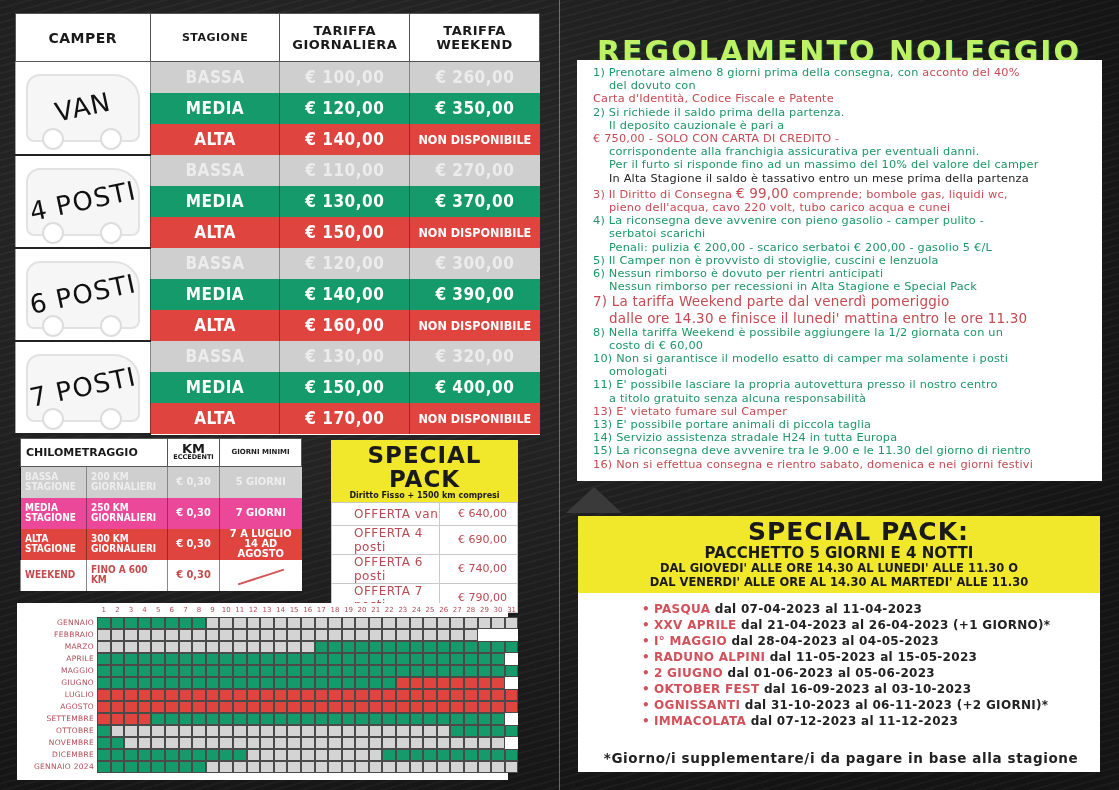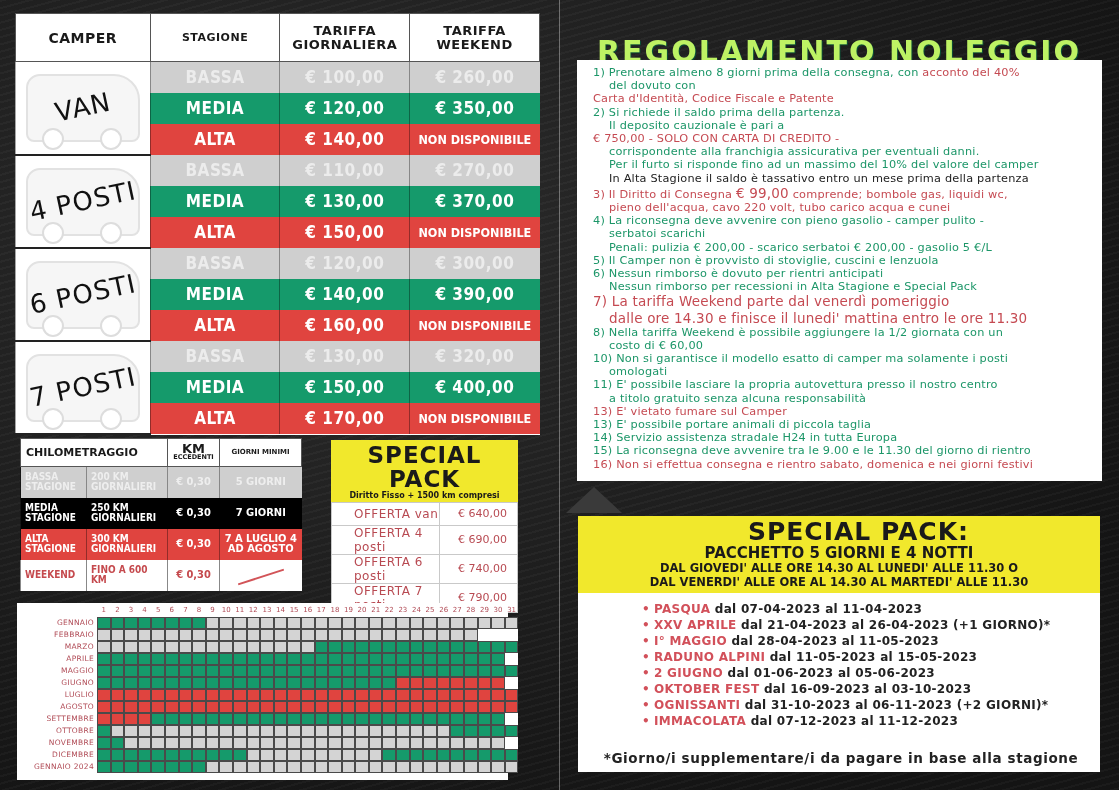--- a/index.html
+++ b/index.html
@@ -65,21 +65,21 @@
   .km-table th.k1 { font-size: 13px; width: 52px; }
   .km-table th.k1 small { display: block; font-size: 6.5px; }
   .km-table th.k2 { font-size: 7px; width: 82px; }
   .km-table td {
     height: 31px; color: #fff; font-weight: bold; font-size: 10px; line-height: 10px;
     padding: 0 4px; border-left: 1px solid rgba(0,0,0,0.35); text-align: left;
     font-family: "DejaVu Sans Condensed", "DejaVu Sans", sans-serif;
   }
   .km-table td.ctr { text-align: center; font-size: 11px; }
   .km-bassa td { background: #cfcfcf; color: #eee; }
-  .km-media td { background: #000000; }
+  .km-media td { background: #ec4899; }
   .km-alta td { background: #e0443f; }
   .km-weekend td { background: #fff; color: #c54a4e; border-left: 1px solid #888; }
   .slash { display: inline-block; width: 48px; height: 2px; background: #d25458; transform: rotate(-18deg); }
 
   
   .sp-small { position: absolute; left: 322px; top: 440px; width: 187px; margin-left: 9px; }
   .sp-small .head { background: #f1e82c; text-align: center; padding: 3px 0 2px; }
   .sp-small .head .t { font-size: 23px; font-weight: bold; color: #1a1a1a; letter-spacing: 1px; line-height: 24px; }
   .sp-small .head .s { font-size: 8px; font-weight: bold; color: #1a1a1a; }
   .sp-small table { width: 100%; border-collapse: collapse; background: #fff; }
@@ -241,21 +241,21 @@
       <tr class="km-media">
         <td>MEDIA STAGIONE</td>
         <td>250 KM GIORNALIERI</td>
         <td class="ctr">€ 0,30</td>
         <td class="ctr">7 GIORNI</td>
       </tr>
       <tr class="km-alta">
         <td>ALTA STAGIONE</td>
         <td>300 KM GIORNALIERI</td>
         <td class="ctr">€ 0,30</td>
-        <td class="ctr">7 A LUGLIO 4 AD AGOSTO</td>
+        <td class="ctr">7 A LUGLIO 14 AD AGOSTO</td>
       </tr>
       <tr class="km-weekend">
         <td>WEEKEND</td>
         <td>FINO A 600 KM</td>
         <td class="ctr">€ 0,30</td>
         <td class="ctr"><span class="slash"></span></td>
       </tr>
     </tbody>
 </table>
 
@@ -764,21 +764,21 @@
   <div class="head">
     <div class="t1">SPECIAL PACK:</div>
     <div class="t2">PACCHETTO 5 GIORNI E 4 NOTTI</div>
     <div class="t3">DAL GIOVEDI' ALLE ORE 14.30 AL LUNEDI' ALLE 11.30 O</div>
     <div class="t3">DAL VENERDI' ALLE ORE AL 14.30 AL MARTEDI' ALLE 11.30</div>
   </div>
   <div class="body">
     <div id="holiday-list">
         <div class="holiday"><span class="bul">•</span><span class="nm">PASQUA</span> <span class="dt">dal 07-04-2023 al 11-04-2023</span></div>
         <div class="holiday"><span class="bul">•</span><span class="nm">XXV APRILE</span> <span class="dt">dal 21-04-2023 al 26-04-2023 (+1 GIORNO)*</span></div>
-        <div class="holiday"><span class="bul">•</span><span class="nm">I° MAGGIO</span> <span class="dt">dal 28-04-2023 al 11-05-2023</span></div>
+        <div class="holiday"><span class="bul">•</span><span class="nm">I° MAGGIO</span> <span class="dt">dal 28-04-2023 al 04-05-2023</span></div>
         <div class="holiday"><span class="bul">•</span><span class="nm">RADUNO ALPINI</span> <span class="dt">dal 11-05-2023 al 15-05-2023</span></div>
         <div class="holiday"><span class="bul">•</span><span class="nm">2 GIUGNO</span> <span class="dt">dal 01-06-2023 al 05-06-2023</span></div>
         <div class="holiday"><span class="bul">•</span><span class="nm">OKTOBER FEST</span> <span class="dt">dal 16-09-2023 al 03-10-2023</span></div>
         <div class="holiday"><span class="bul">•</span><span class="nm">OGNISSANTI</span> <span class="dt">dal 31-10-2023 al 06-11-2023 (+2 GIORNI)*</span></div>
         <div class="holiday"><span class="bul">•</span><span class="nm">IMMACOLATA</span> <span class="dt">dal 07-12-2023 al 11-12-2023</span></div>
       </div>
     <div class="footnote">*Giorno/i supplementare/i da pagare in base alla stagione</div>
   </div>
 </div>
 

